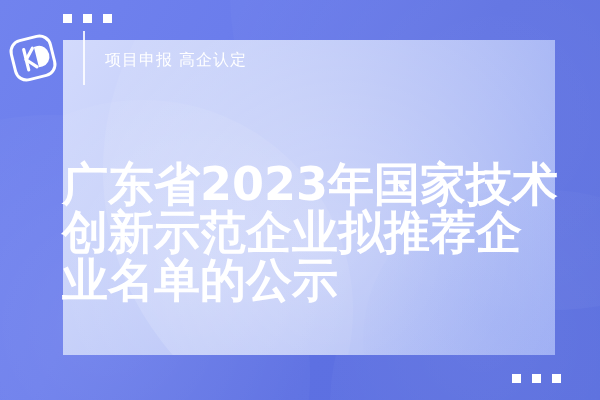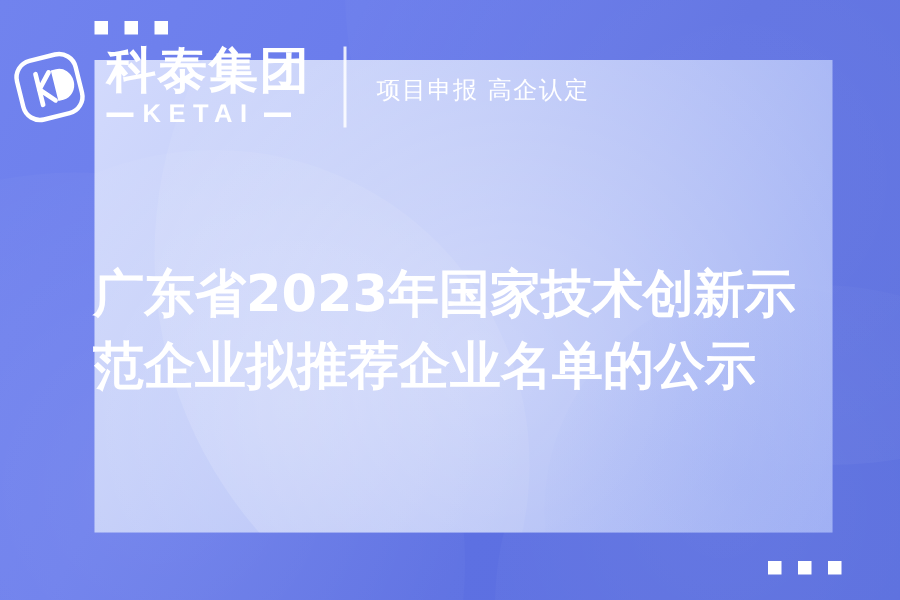--- a/index.html
+++ b/index.html
@@ -121,27 +121,26 @@
     letter-spacing:1px; margin-top:4px;
     font-family:"DejaVu Serif","Liberation Serif",serif;
   }
 
   
   #headline{
     position:absolute;
     left:62px; top:160px;
     width:500px;
     color:#ffffff;
-    font-size:34px;
+    font-size:46px;
     line-height:48px;
     font-weight:bold;
     letter-spacing:0px;
     font-family:"DejaVu Sans","Liberation Sans",sans-serif;
     white-space:pre-wrap;
-    margin-top:12px;
   }
 </style>
 </head>
 <body>
 
 <div id="banner">
 
   <div class="bg-arc bg-arc-a"></div>
   <div class="bg-arc bg-arc-b"></div>
   <div class="bg-arc bg-arc-c"></div>
@@ -171,28 +170,20 @@
       <svg id="logo-mark" viewBox="0 0 64 64">
         <g transform="rotate(-14 32 32)">
           <rect x="9" y="9" width="46" height="46" rx="13" ry="13" fill="none" stroke="#ffffff" stroke-width="3.4"></rect>
           <path d="M24 20 L24 44" fill="none" stroke="#ffffff" stroke-width="3.6" stroke-linecap="round"></path>
           <path d="M24 32 L34 21" fill="none" stroke="#ffffff" stroke-width="3.6" stroke-linecap="round"></path>
           <path d="M24 32 L34 43" fill="none" stroke="#ffffff" stroke-width="3.6" stroke-linecap="round"></path>
           <path d="M36 20 L36 44 L40 44 A11 12 0 0 0 40 20 Z" fill="#ffffff"></path>
         </g>
       </svg>
 
-      <div id="logo-text">
-        <div id="logo-cn">科泰集团</div>
-        <div id="logo-en-row">
-          <span class="rule"></span>
-          <span id="logo-en">KETAI</span>
-          <span class="rule"></span>
-        </div>
-      </div>
     </div>
 
     <div id="divider"></div>
 
     <div id="tagline-block">
       <div id="tagline-sub">项目申报 高企认定</div>
     </div>
 
   </div>
 

